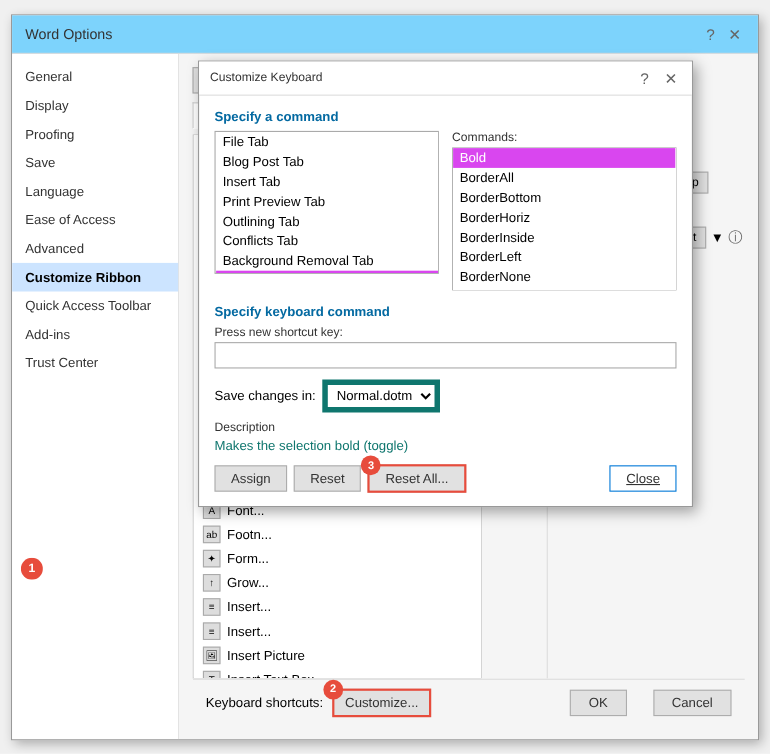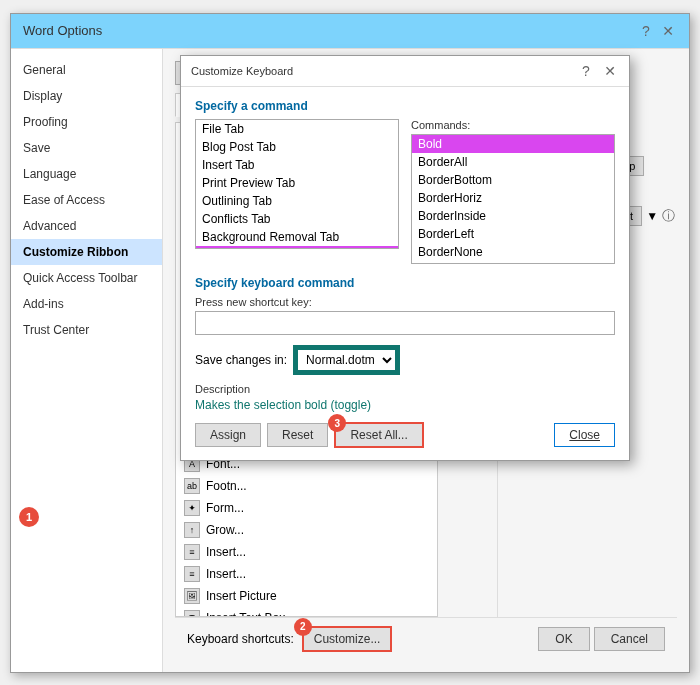--- a/index.html
+++ b/index.html
@@ -127,21 +127,21 @@
     }
 
     .kb-shortcuts-row {
       display: flex;
       align-items: center;
       gap: 8px;
     }
 
     .action-buttons {
       display: flex;
-      gap: 4px;
+      gap: 24px;
     }
 
     .btn {
       padding: 4px 16px;
       border: 1px solid #adadad;
       background: #e1e1e1;
       cursor: pointer;
       font-size: 12px;
       color: #333;
     }

